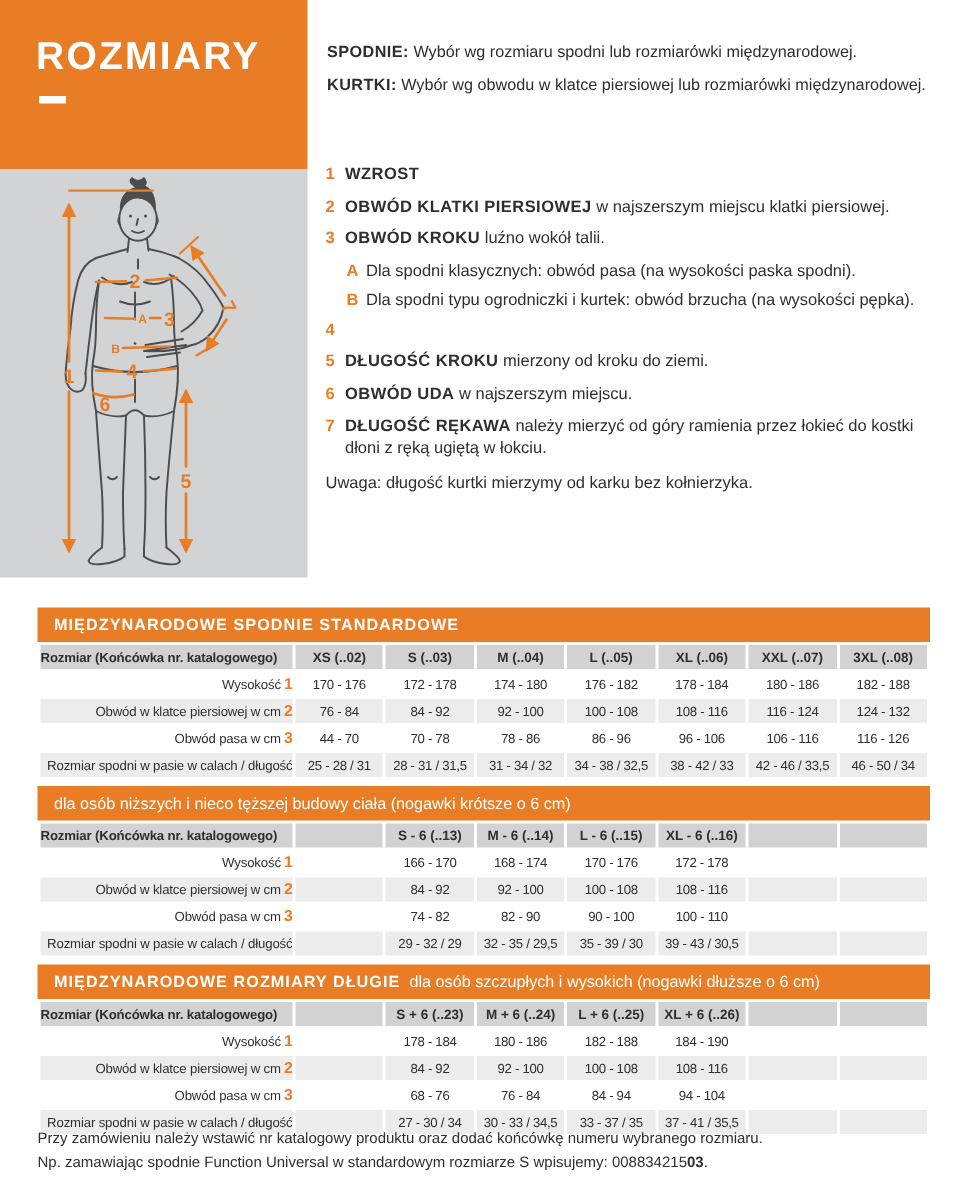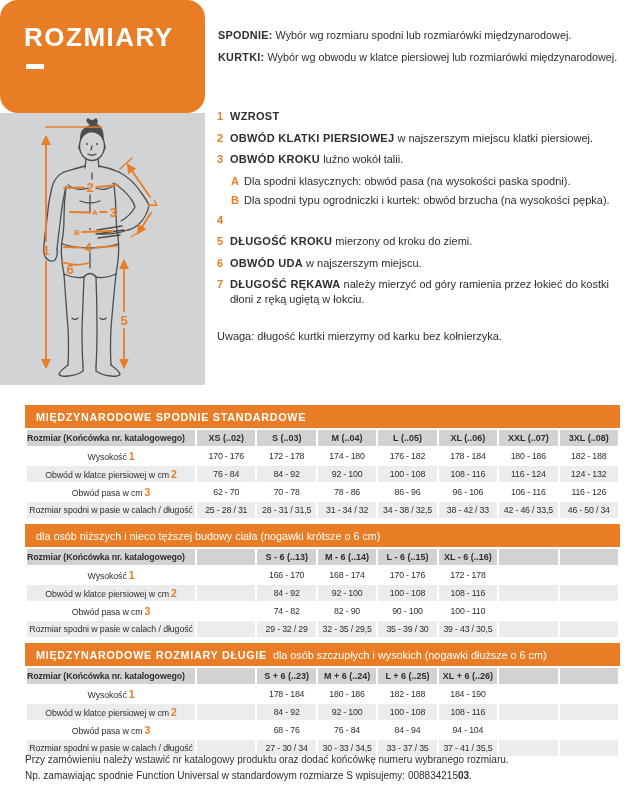--- a/index.html
+++ b/index.html
@@ -7,51 +7,51 @@
     --panel:#D2D3D4;
     --hdrgray:#D2D2D2;
     --altgray:#ECECEC;
     --ink:#2e2e2e;
   }
   html,body{margin:0;padding:0;background:#fff;}
   body{font-family:"Liberation Sans", sans-serif;color:var(--ink);}
   .page{position:relative;width:643px;height:800px;background:#fff;overflow:hidden;}
 
   
-  .brand-box{position:absolute;left:0;top:0;width:205px;height:113px;background:var(--orange);border-radius:18px;}
+  .brand-box{position:absolute;left:0;top:0;width:205px;height:113px;background:var(--orange);}
   .brand-title{position:absolute;left:24px;top:22px;font-size:26px;font-weight:bold;color:#fff;letter-spacing:1.5px;}
   .brand-dash{position:absolute;left:26px;top:64px;width:18px;height:5px;background:#fff;}
 
   
   .intro{position:absolute;left:218px;top:24px;font-size:10.8px;line-height:22px;white-space:nowrap;}
   .intro b{letter-spacing:.3px;}
 
   
   .figure-panel{position:absolute;left:0;top:113px;width:205px;height:272px;background:var(--panel);}
 
   
   .mlist{position:absolute;left:217px;top:109px;width:418px;font-size:11px;line-height:14.5px;}
   .mi{display:flex;margin-bottom:7px;}
   .mi .mnum{flex:0 0 13px;color:var(--orange);font-weight:bold;}
   .mi .mterm{font-weight:bold;letter-spacing:.3px;}
   .msub{display:flex;margin:0 0 5px 14px;}
   .msub .mletter{flex:0 0 13px;color:var(--orange);font-weight:bold;}
-  .mnote{margin-top:23px;}
+  .mnote{margin-top:9px;}
 
   
   .tables{position:absolute;left:25px;top:405px;width:595px;}
   .tblock{margin-bottom:4px;}
   .tbar{height:23px;background:var(--orange);color:#fff;display:flex;align-items:center;gap:6px;
         padding-left:11px;font-size:10.8px;white-space:nowrap;}
   .tbar b{letter-spacing:.7px;}
   table.sizes{border-collapse:separate;border-spacing:2px;width:595px;table-layout:fixed;}
   table.sizes th,table.sizes td{height:16px;padding:0;vertical-align:middle;overflow:visible;white-space:nowrap;}
   th.corner{background:var(--hdrgray);text-align:left;padding-left:10px;font-size:8.8px;letter-spacing:-.1px;margin-top:48px;}
   th.size{background:var(--hdrgray);font-size:9px;text-align:center;letter-spacing:0;}
-  td.lbl{text-align:center;padding-left:10px;font-size:8.8px;font-weight:normal;letter-spacing:-.1px;}
+  td.lbl{text-align:right;padding-left:10px;font-size:8.8px;font-weight:normal;letter-spacing:-.1px;}
   td.lbl .rnum{color:var(--orange);font-weight:bold;font-size:10.5px;margin-left:2px;}
   td.val{text-align:center;font-size:8.8px;letter-spacing:-.2px;}
   tr.alt td{background:var(--altgray);}
   tr.plain td{background:#fff;}
 
   
   .footer{position:absolute;left:25px;top:752px;font-size:10px;line-height:15.5px;}
 </style>
 </head>
 <body>
@@ -218,21 +218,21 @@
               <td class="val">76 - 84</td>
               <td class="val">84 - 92</td>
               <td class="val">92 - 100</td>
               <td class="val">100 - 108</td>
               <td class="val">108 - 116</td>
               <td class="val">116 - 124</td>
               <td class="val">124 - 132</td>
             </tr>
             <tr class="plain">
               <td class="lbl"><span>Obwód pasa w cm</span><span class="rnum">3</span></td>
-              <td class="val">62 - 70</td>
+              <td class="val">44 - 70</td>
               <td class="val">70 - 78</td>
               <td class="val">78 - 86</td>
               <td class="val">86 - 96</td>
               <td class="val">96 - 106</td>
               <td class="val">106 - 116</td>
               <td class="val">116 - 126</td>
             </tr>
             <tr class="alt">
               <td class="lbl"><span>Rozmiar spodni w pasie w calach / długość</span></td>
               <td class="val">25 - 28 / 31</td>

